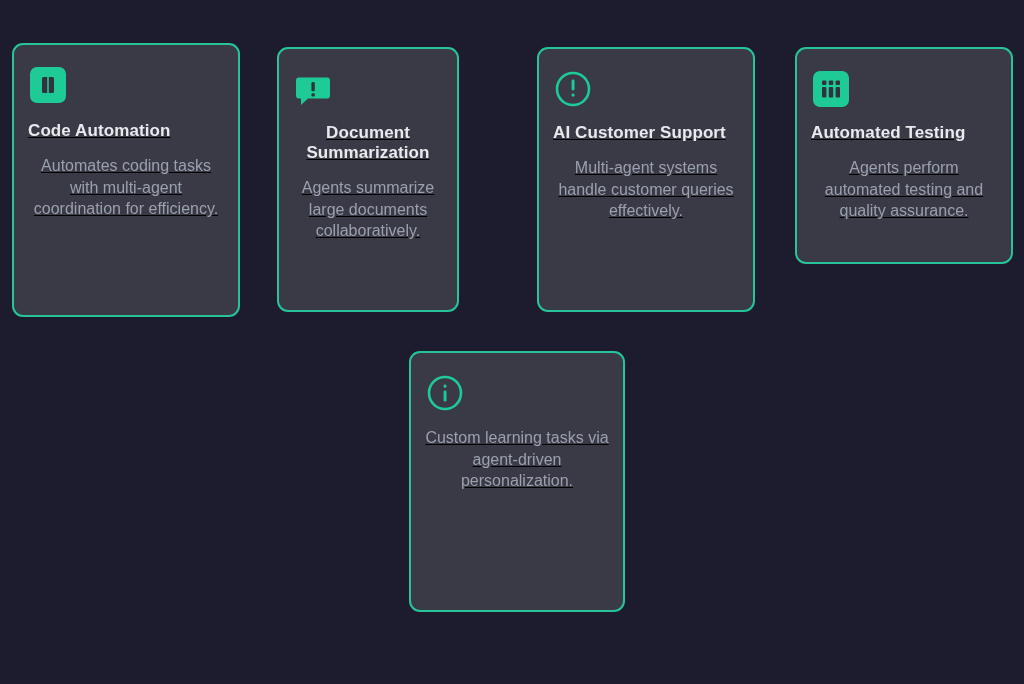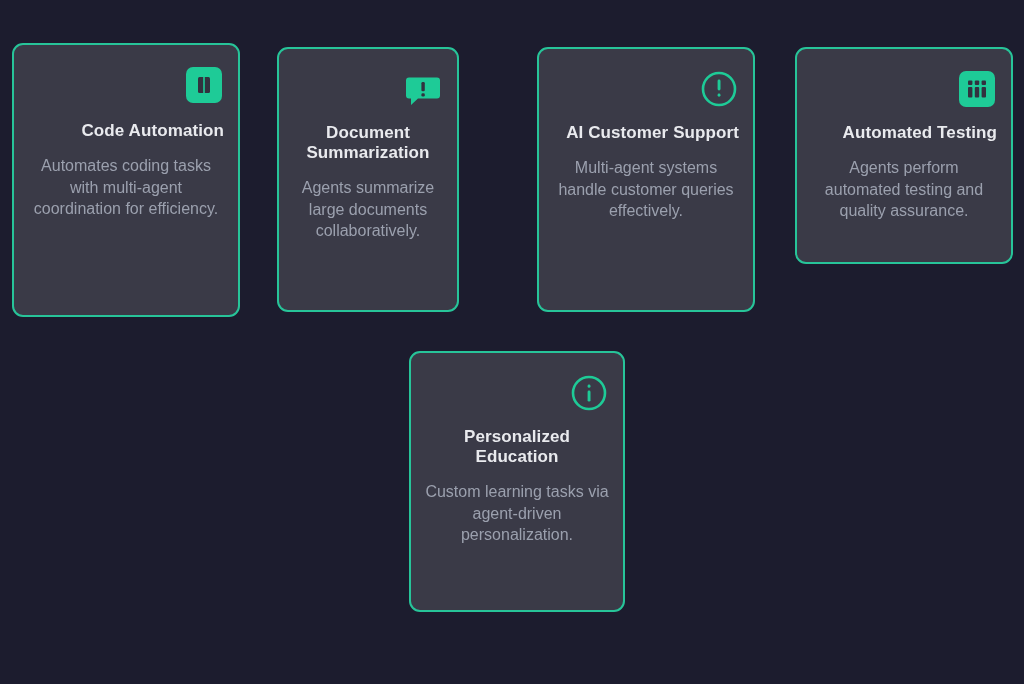--- a/index.html
+++ b/index.html
@@ -25,24 +25,25 @@
   }
 
   
   .card {
     position: absolute;
     background: #3a3a47;
     border: 2px solid #27c499;
     border-radius: 11px;
     display: flex;
     flex-direction: column;
-    align-items: flex-end;
+    align-items: flex-start;
     padding-top: 20px;
     padding-left: 14px;
     padding-right: 14px;
+    text-decoration: underline;
   }
 
   .card-icon {
     width: 40px;
     height: 40px;
     display: flex;
     align-items: center;
     justify-content: center;
     margin-bottom: 16px;
     flex: none;
@@ -137,17 +138,16 @@
   </div>
 
   <div class="card" id="card-4">
     <div class="card-icon">
       <svg width="38" height="38" viewBox="0 0 38 38" aria-hidden="true">
         <circle cx="19" cy="19" r="16" fill="none" stroke="#1ecb97" stroke-width="2.6"></circle>
         <rect x="17.6" y="10.6" width="2.9" height="3.2" rx="1.4" fill="#1ecb97"></rect>
         <rect x="17.6" y="16.6" width="2.9" height="11" rx="1.4" fill="#1ecb97"></rect>
       </svg>
     </div>
-    <div class="card-title">Personalized Education</div>
     <div class="card-desc">Custom learning tasks via agent-driven personalization.</div>
   </div>
 
 </div>
 
 </body></html>

